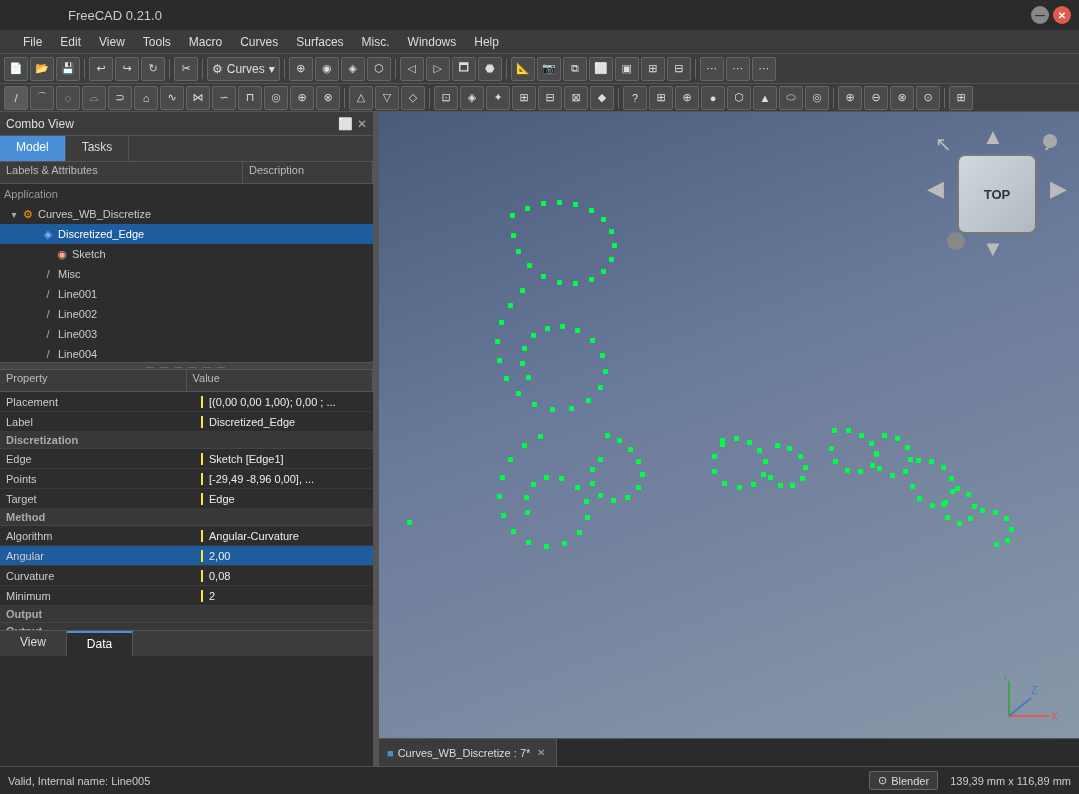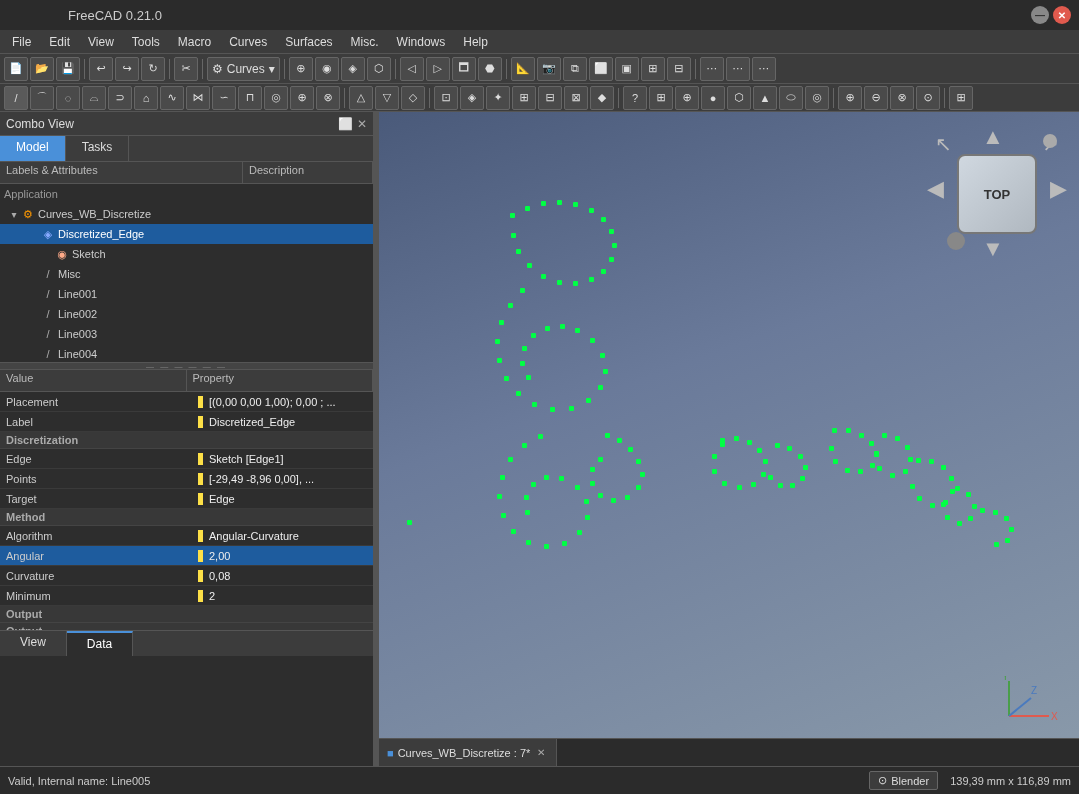--- a/index.html
+++ b/index.html
@@ -29,21 +29,21 @@
     }
     .btn-min { background: #888; color: #333; }
     .btn-close { background: #e05a4e; color: #fff; }
 
     
     #menubar {
       background: #3c3c3c;
       height: 24px;
       display: flex;
       align-items: center;
-      padding: 0 4px;
+      padding: 0 15px;
       gap: 2px;
       border-bottom: 1px solid #555;
     }
     .menu-item {
       padding: 2px 8px;
       cursor: pointer;
       color: #ddd;
       font-size: 12px;
       border-radius: 2px;
     }
@@ -221,21 +221,21 @@
       height: 20px;
       align-items: center;
       border-bottom: 1px solid #3a3a3a;
       font-size: 11px;
     }
     .prop-row.selected { background: #1e5c9e; }
     .prop-name {
       flex: 1;
       padding: 0 6px;
       color: #ccc;
-      border-right: 5px solid #fde047;
+      border-right: 2px solid #fde047;
       overflow: hidden;
       white-space: nowrap;
     }
     .prop-value {
       width: 170px;
       padding: 0 6px;
       color: #eee;
       overflow: hidden;
       white-space: nowrap;
     }
@@ -589,22 +589,22 @@
           </div>
         </div>
     </div>
 
     <div class="h-splitter">
       <span class="h-splitter-dots">— — — — — —</span>
     </div>
 
     <div id="props-area">
       <div id="props-header">
+        <div class="props-col-header">Property</div>
         <div class="props-col-header">Value</div>
-        <div class="props-col-header">Property</div>
       </div>
       <div id="props-rows-container">
           <div class="prop-row">
             <span class="prop-name">Placement</span>
             <span class="prop-value">[(0,00 0,00 1,00); 0,00 ; ...</span>
           </div>
           <div class="prop-row">
             <span class="prop-name">Label</span>
             <span class="prop-value">Discretized_Edge</span>
           </div>

